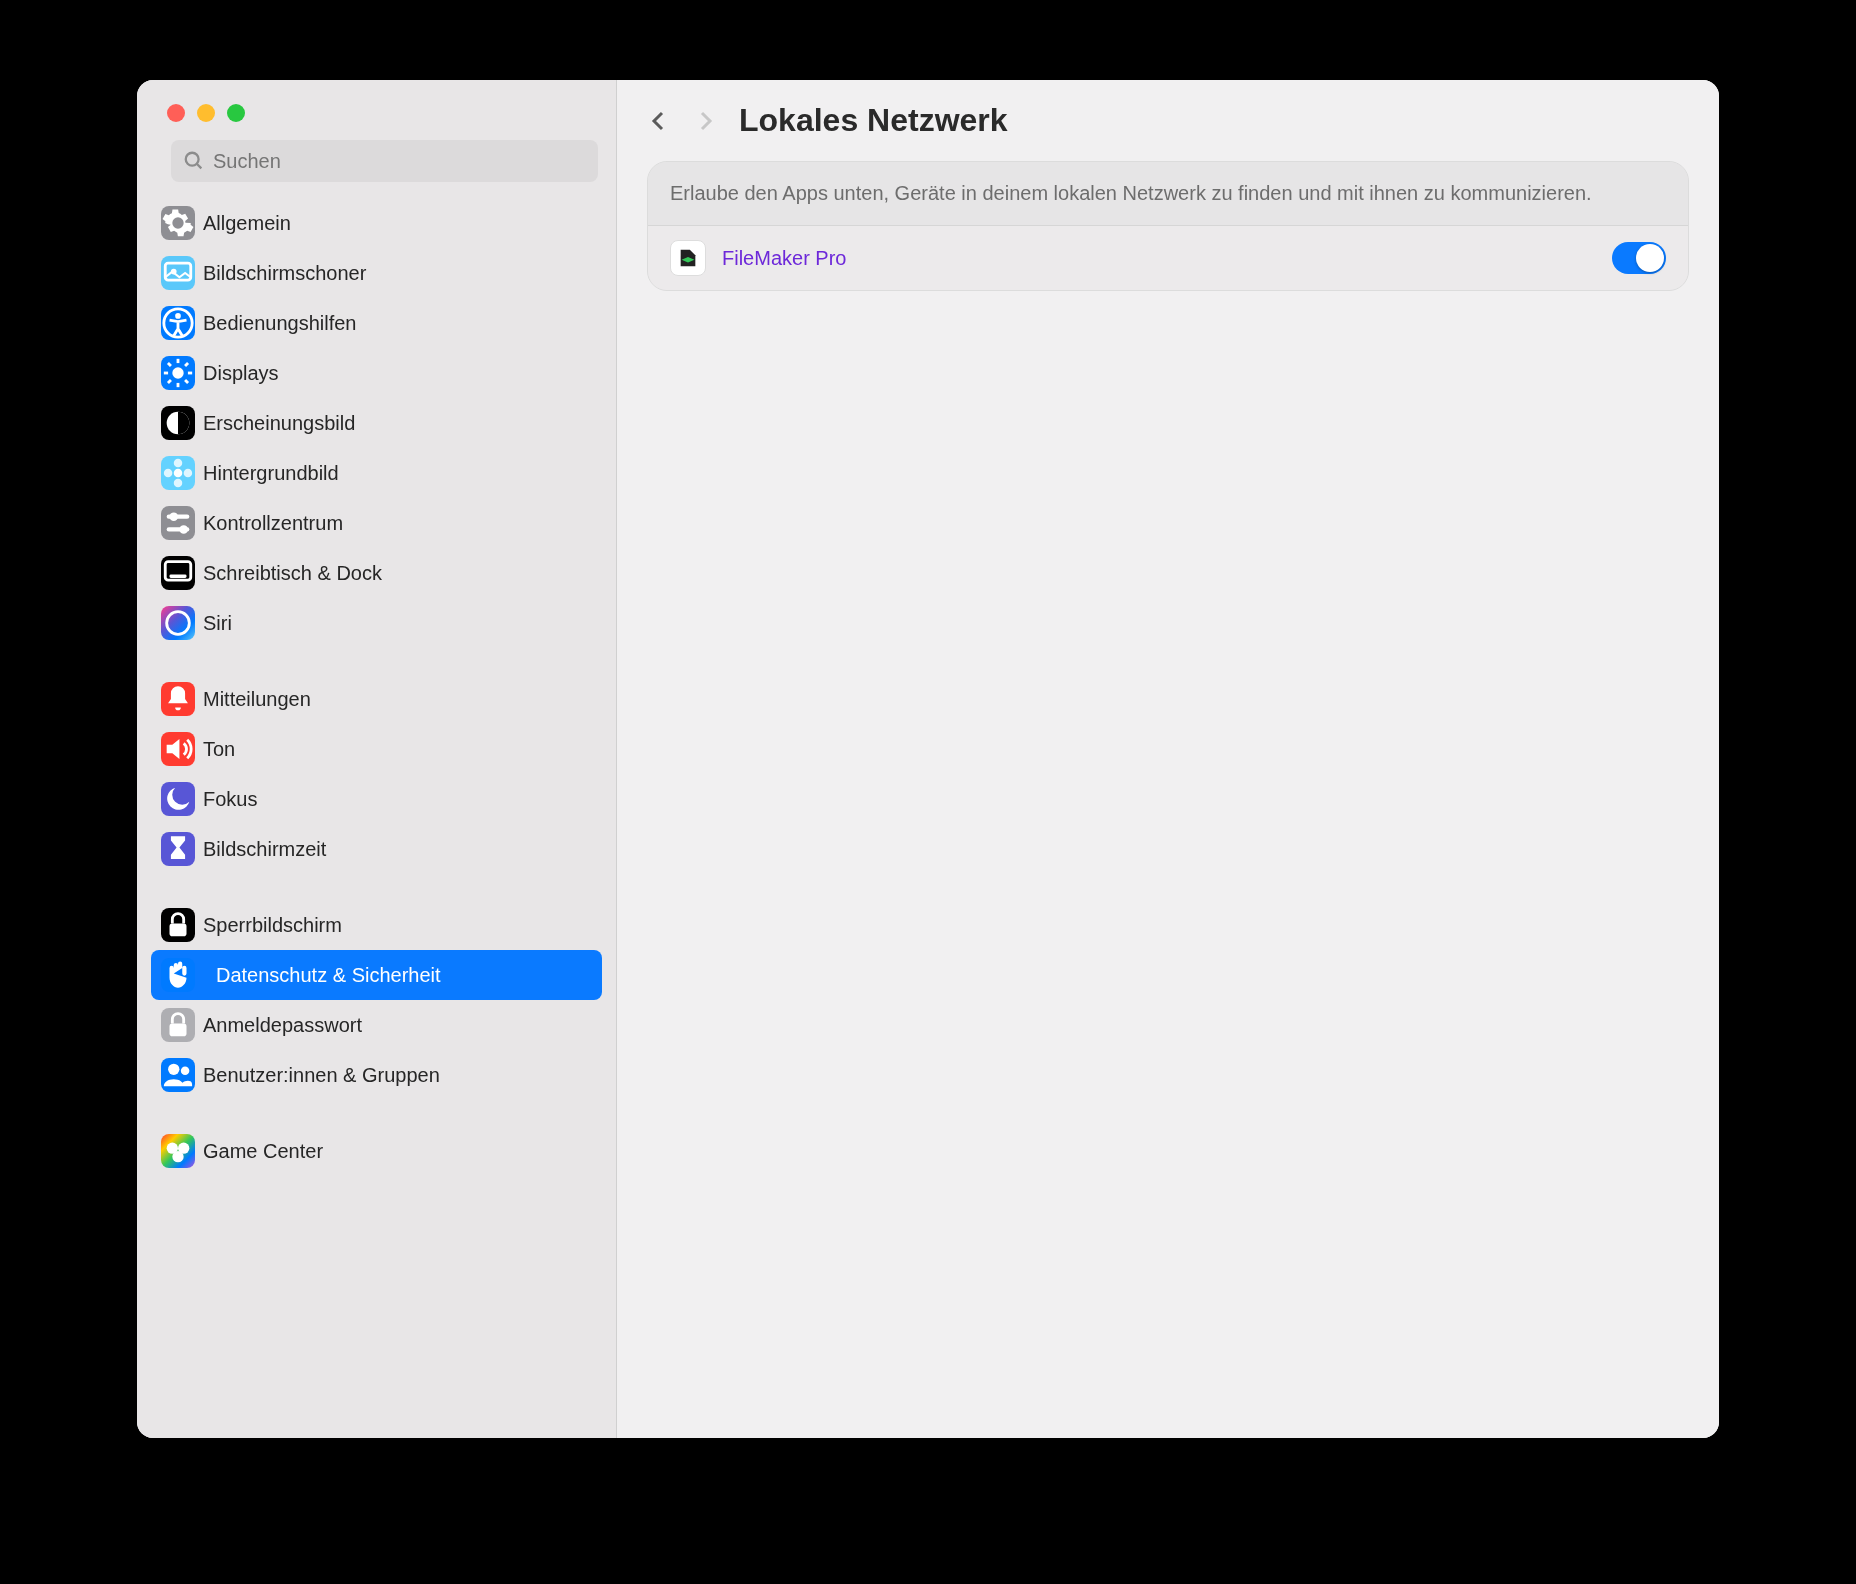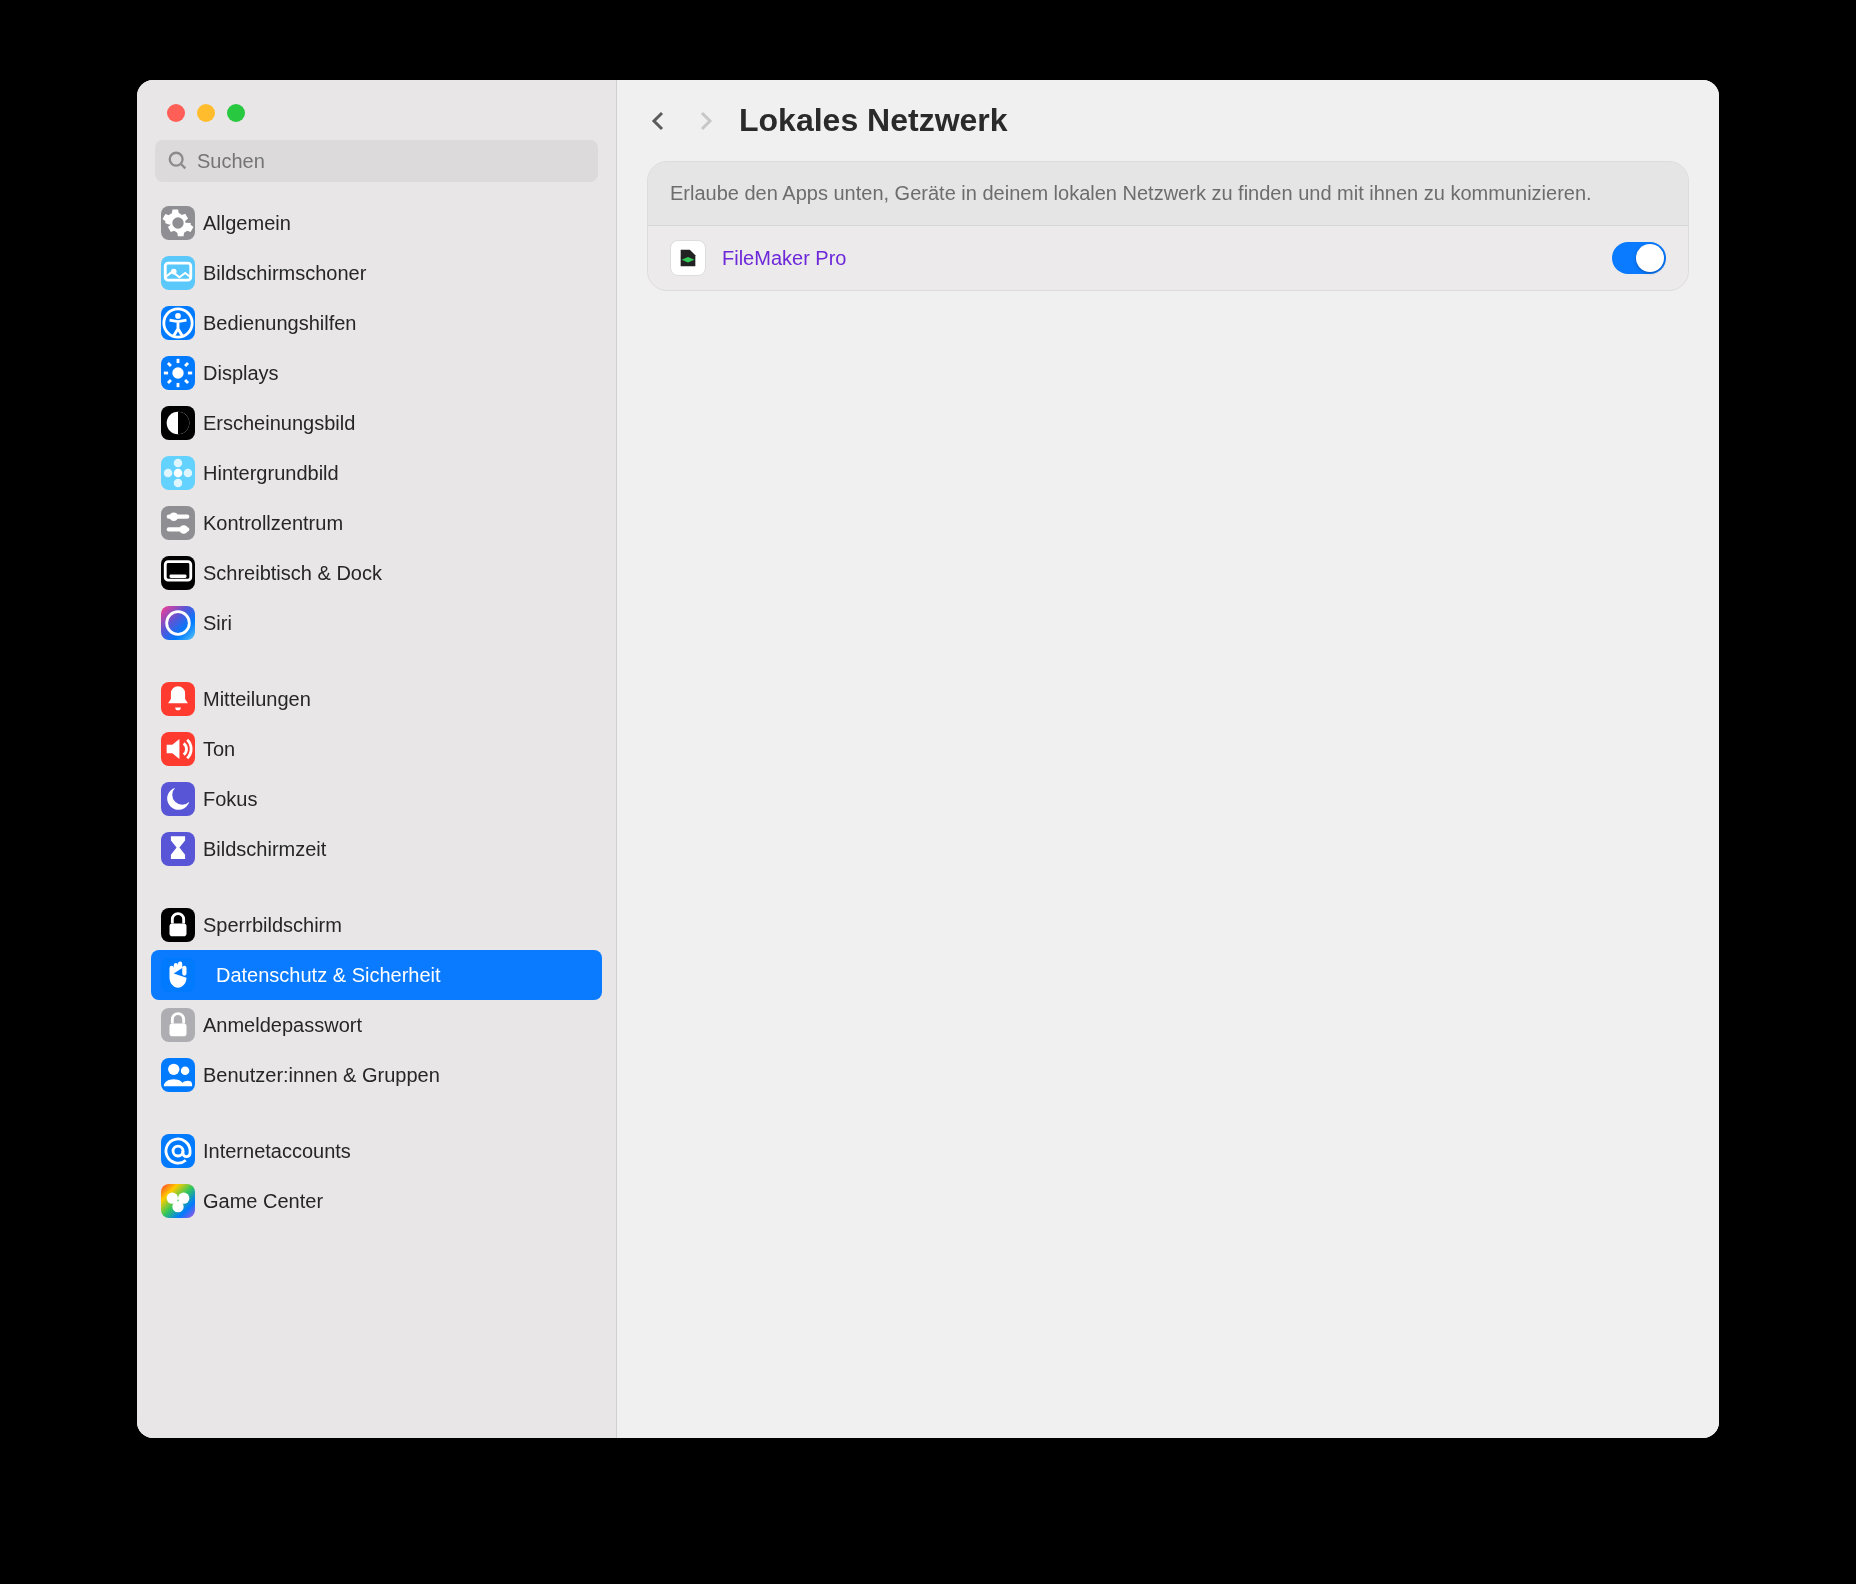--- a/index.html
+++ b/index.html
@@ -46,21 +46,21 @@
     width: 100%;
     height: 42px;
     border-radius: 8px;
     background: #dcdadb;
     border: none;
     padding: 0 12px 0 42px;
     font-size: 20px;
     color: #888;
     outline: none;
   }
-  .search-wrap { position: relative; }
+  .search-wrap { position: relative; margin-left: 16px; }
   .search-icon {
     position: absolute;
     left: 30px;
     top: 10px;
     width: 22px;
     height: 22px;
     color: #8c8c8c;
   }
   .nav {
     flex: 1;
@@ -370,29 +370,20 @@
             <svg viewBox="0 0 24 24" fill="currentColor">
               <circle cx="9" cy="8" r="4"></circle>
               <circle cx="17" cy="9" r="3"></circle>
               <path d="M2 20c0-3 3-5 7-5s7 2 7 5M14 20c0-2 2-4 5-4s3 2 3 4"></path>
             </svg>
           </div>
           <span class="nav-label">Benutzer:innen &amp; Gruppen</span>
         </div>
         <div class="nav-gap"></div>
         <div class="nav-item">
-          <div class="nav-icon bg-blue">
-            <svg viewBox="0 0 24 24" fill="none" stroke="currentColor" stroke-width="2">
-              <circle cx="12" cy="12" r="3.5"></circle>
-              <path d="M15.5 12v1.5a2.5 2.5 0 005 0V12a8.5 8.5 0 10-3 6.5"></path>
-            </svg>
-          </div>
-          <span class="nav-label">Internetaccounts</span>
-        </div>
-        <div class="nav-item">
           <div class="nav-icon bg-multicolor">
             <svg viewBox="0 0 24 24" fill="#fff">
               <circle cx="8" cy="10" r="4"></circle>
               <circle cx="16" cy="10" r="4"></circle>
               <circle cx="12" cy="16" r="4"></circle>
             </svg>
           </div>
           <span class="nav-label">Game Center</span>
         </div>
       </div>

